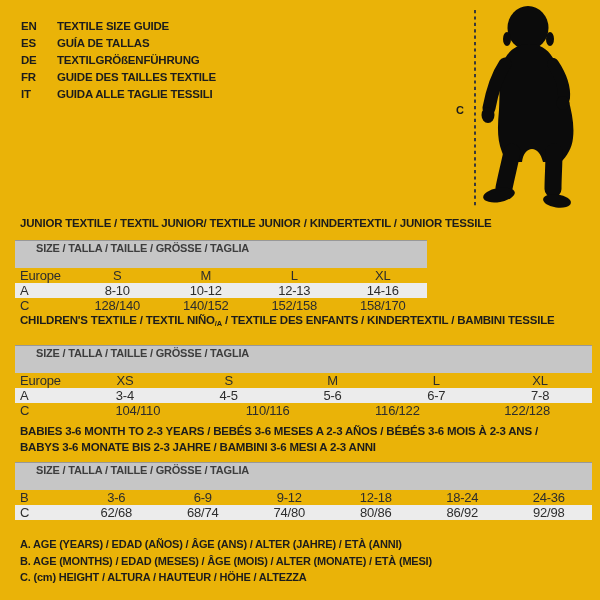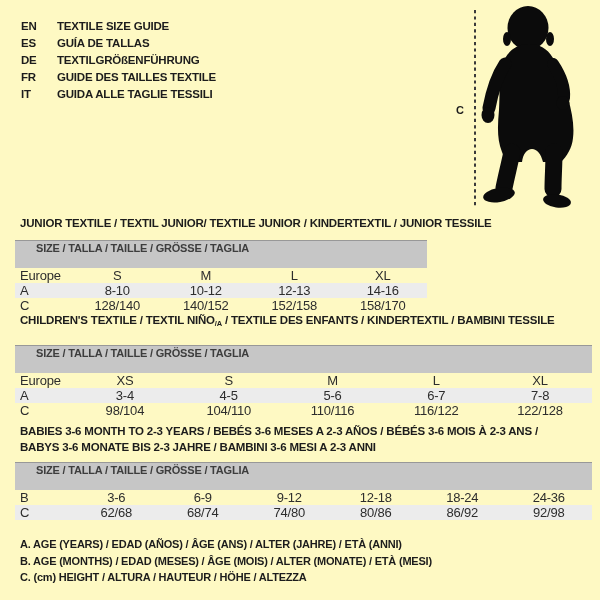--- a/index.html
+++ b/index.html
@@ -1,16 +1,16 @@
 <!DOCTYPE html>
 <html><head>
 <meta charset="utf-8">
 <style>
   html,body{margin:0;padding:0;background:#fff;}
-  .page{position:relative;width:600px;height:600px;background:#fef9c3;overflow:hidden;
+  .page{position:relative;width:600px;height:600px;background:#eab308;overflow:hidden;
         font-family:"Liberation Sans",sans-serif;color:#1c1c1c;}
 
   
   .lang-header{position:absolute;left:21px;top:18px;font-size:11.5px;font-weight:700;letter-spacing:-0.2px;}
   .lang-row{display:flex;height:17px;line-height:17px;}
   .lang-code{width:36px;}
   .lang-title{white-space:nowrap;}
 
   
   .figure{position:absolute;left:455px;top:2px;width:145px;height:214px;}
@@ -136,21 +136,20 @@
       <div class="trow alt">
         <span class="lbl">A</span>
         <span class="cell">3-4</span>
         <span class="cell">4-5</span>
         <span class="cell">5-6</span>
         <span class="cell">6-7</span>
         <span class="cell">7-8</span>
       </div>
       <div class="trow">
         <span class="lbl">C</span>
-        <span class="cell">98/104</span>
         <span class="cell">104/110</span>
         <span class="cell">110/116</span>
         <span class="cell">116/122</span>
         <span class="cell">122/128</span>
       </div>
     </div>
   </div>
 
   <div class="section two-line" style="top:423px;width:577px;">
     <h2 class="sec-title">

